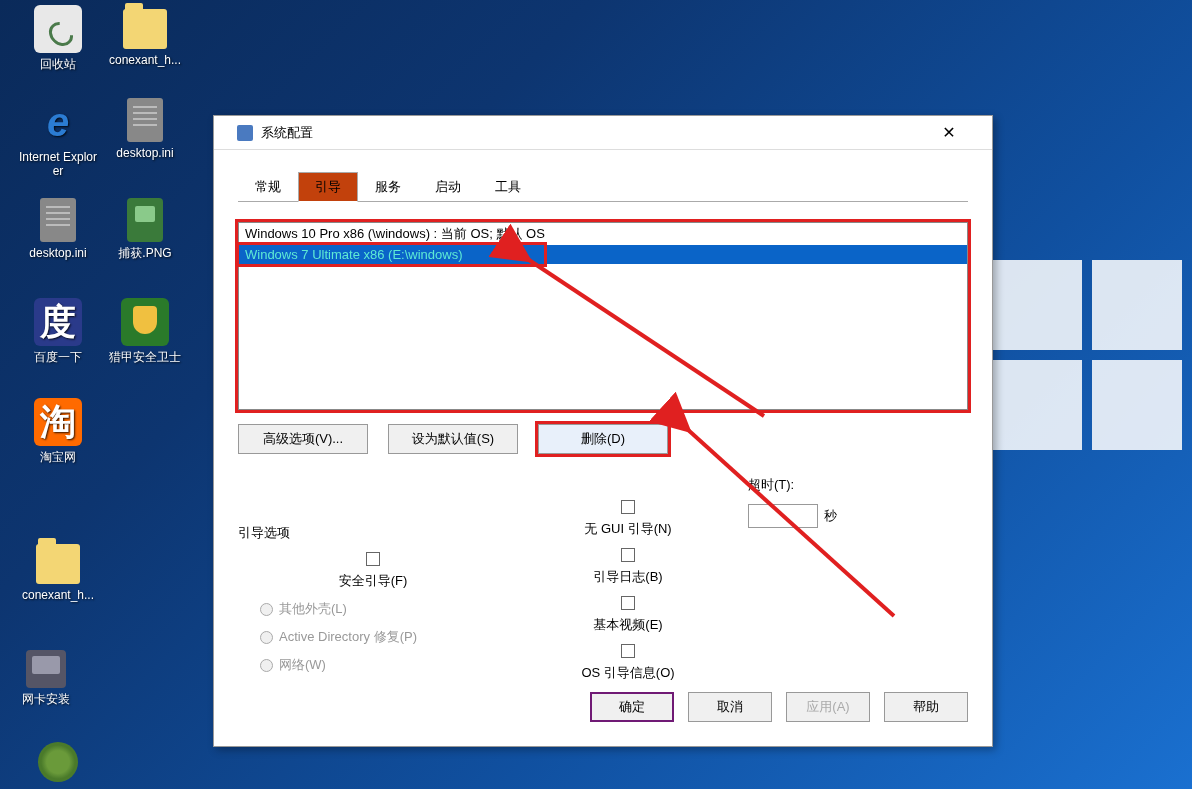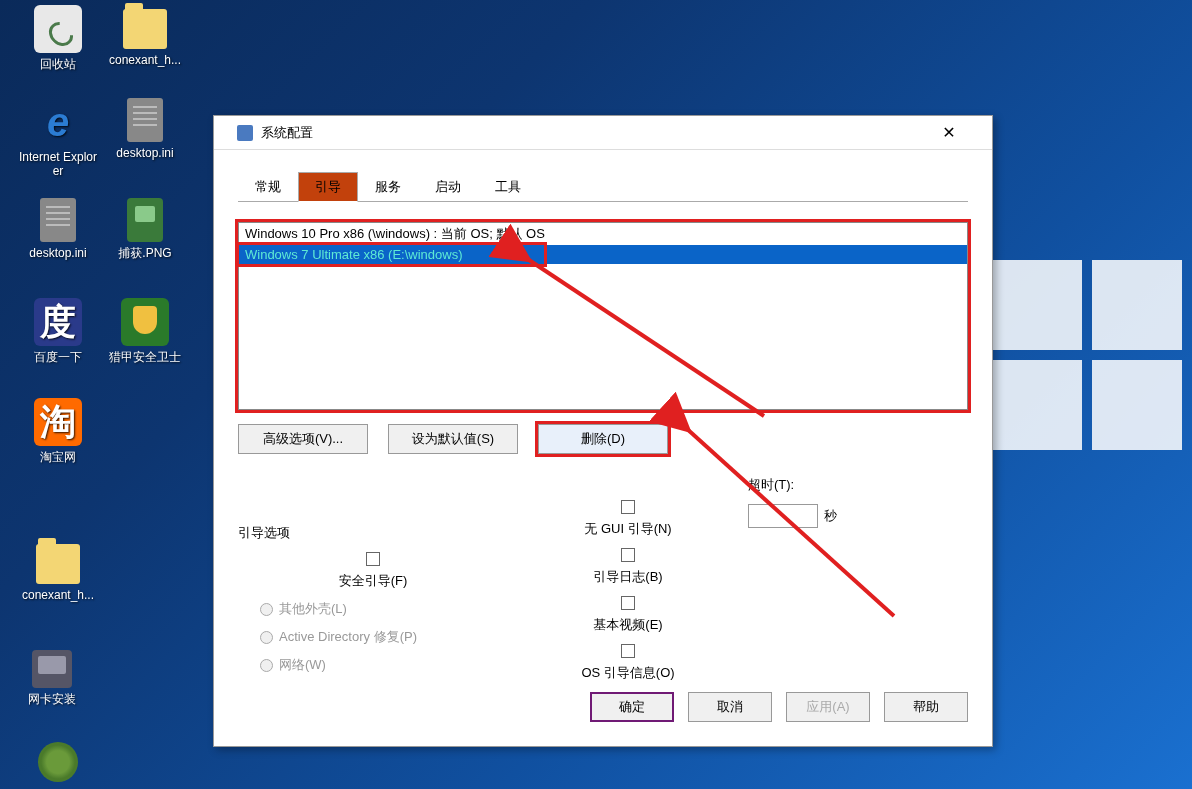--- a/index.html
+++ b/index.html
@@ -108,21 +108,21 @@
     <div class="lbl">猎甲安全卫士</div>
   </div>
 <div class="desktop-icon" style="left:18px;top:398px">
     <div class="ico ico-taobao">淘</div>
     <div class="lbl">淘宝网</div>
   </div>
 <div class="desktop-icon" style="left:18px;top:540px">
     <div class="ico ico-folder"></div>
     <div class="lbl">conexant_h...</div>
   </div>
-<div class="desktop-icon" style="left:12px;top:650px">
+<div class="desktop-icon" style="left:6px;top:650px">
     <div class="ico ico-net"></div>
     <div class="lbl">网卡安装</div>
   </div>
 <div class="desktop-icon" style="left:18px;top:742px">
     <div class="ico ico-globe"></div>
   </div>
 
 <div class="dialog">
   <div class="titlebar">
     <div class="sysicon"></div>

